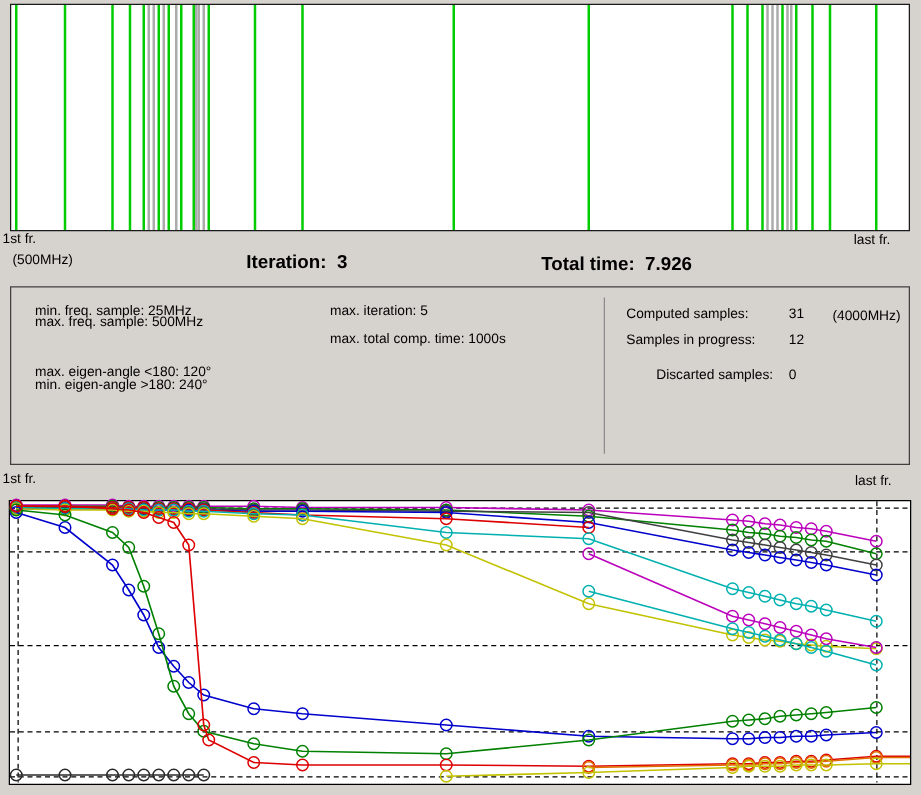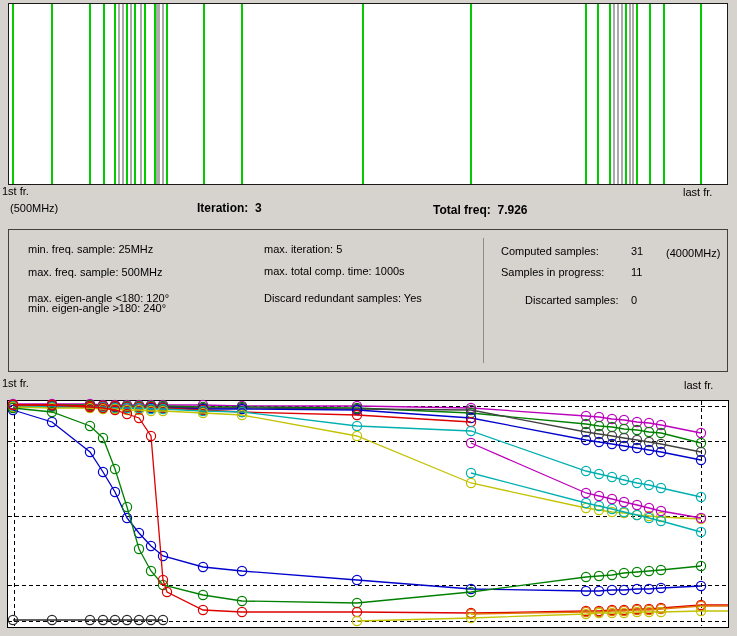--- a/index.html
+++ b/index.html
@@ -4,21 +4,21 @@
 <style>
   html,body{margin:0;padding:0;}
   body{
     width:737px;height:636px;position:relative;overflow:hidden;
     background:#d6d3ce;
     font-family:"Liberation Sans","DejaVu Sans",sans-serif;
     font-size:11px;color:#000;
     -webkit-font-smoothing:none;
   }
   .abs{position:absolute;white-space:nowrap;}
-  .bold{font-weight:bold;font-size:12px;}
+  .bold{font-weight:bold;font-size:15px;}
   #strip-svg{position:absolute;left:0;top:0;}
   #chart-svg{position:absolute;left:0;top:375px;}
   #info-panel{
     position:absolute;left:8px;top:229px;width:718px;height:141px;
     border:1px solid #404040;background:transparent;
   }
   #info-divider{
     position:absolute;left:474px;top:8px;width:1px;height:125px;
     background:#8c8c8c;
   }
@@ -60,39 +60,38 @@
     <line x1="626" y1="4" x2="626" y2="184" stroke="#00cc00" stroke-width="2"></line>
     <line x1="637" y1="4" x2="637" y2="184" stroke="#00cc00" stroke-width="2"></line>
     <line x1="650" y1="4" x2="650" y2="184" stroke="#00cc00" stroke-width="2"></line>
     <line x1="664" y1="4" x2="664" y2="184" stroke="#00cc00" stroke-width="2"></line>
     <line x1="701" y1="4" x2="701" y2="184" stroke="#00cc00" stroke-width="2"></line>
   </svg>
 
 <div class="abs" style="left:2px;top:185px;">1st fr.</div>
 <div class="abs" style="left:10px;top:202px;">(500MHz)</div>
 <div class="abs bold" style="left:197px;top:201px;"><span>Iteration:</span>&nbsp;&nbsp;<span>3</span></div>
-<div class="abs bold" style="left:433px;top:203px;"><span>Total freq:</span>&nbsp;&nbsp;<span>7.926</span></div>
+<div class="abs bold" style="left:433px;top:203px;"><span>Total time:</span>&nbsp;&nbsp;<span>7.926</span></div>
 <div class="abs" style="left:683px;top:186px;">last fr.</div>
 <div class="abs" style="left:666px;top:203px;margin-top:44px;">(4000MHz)</div>
 
 <div id="info-panel">
   <div id="info-divider"></div>
   <div class="abs" style="left:19px;top:13px;">min. freq. sample: 25MHz</div>
-  <div class="abs" style="left:19px;top:36px;">max. freq. sample: 500MHz</div>
+  <div class="abs" style="left:19px;top:22px;">max. freq. sample: 500MHz</div>
   <div class="abs" style="left:19px;top:62px;">max. eigen-angle &lt;180: 120°</div>
   <div class="abs" style="left:19px;top:72px;">min. eigen-angle &gt;180: 240°</div>
 
   <div class="abs" style="left:255px;top:13px;">max. iteration: 5</div>
   <div class="abs" style="left:255px;top:35px;text-align:center;">max. total comp. time: 1000s</div>
-  <div class="abs" style="left:255px;top:62px;">Discard redundant samples: Yes</div>
 
   <div class="abs" style="left:492px;top:15px;">Computed samples:</div>
   <div class="abs" style="left:622px;top:15px;">31</div>
   <div class="abs" style="left:492px;top:36px;">Samples in progress:</div>
-  <div class="abs" style="left:622px;top:36px;">11</div>
+  <div class="abs" style="left:622px;top:36px;">12</div>
   <div class="abs" style="left:516px;top:64px;text-align:right;">Discarted samples:</div>
   <div class="abs" style="left:622px;top:64px;">0</div>
 </div>
 
 <div class="abs" style="left:2px;top:377px;">1st fr.</div>
 <div class="abs" style="left:684px;top:379px;">last fr.</div>
 <svg id="chart-svg" width="737" height="261" viewBox="0 375 737 261">
     <rect x="7.5" y="400.5" width="721" height="227" fill="#ffffff" stroke="#000000" stroke-width="1"></rect>
     <line x1="8" y1="406.5" x2="727" y2="406.5" stroke="#000000" stroke-width="1" stroke-dasharray="4 3"></line>
     <line x1="8" y1="441.5" x2="727" y2="441.5" stroke="#000000" stroke-width="1" stroke-dasharray="4 3"></line>

